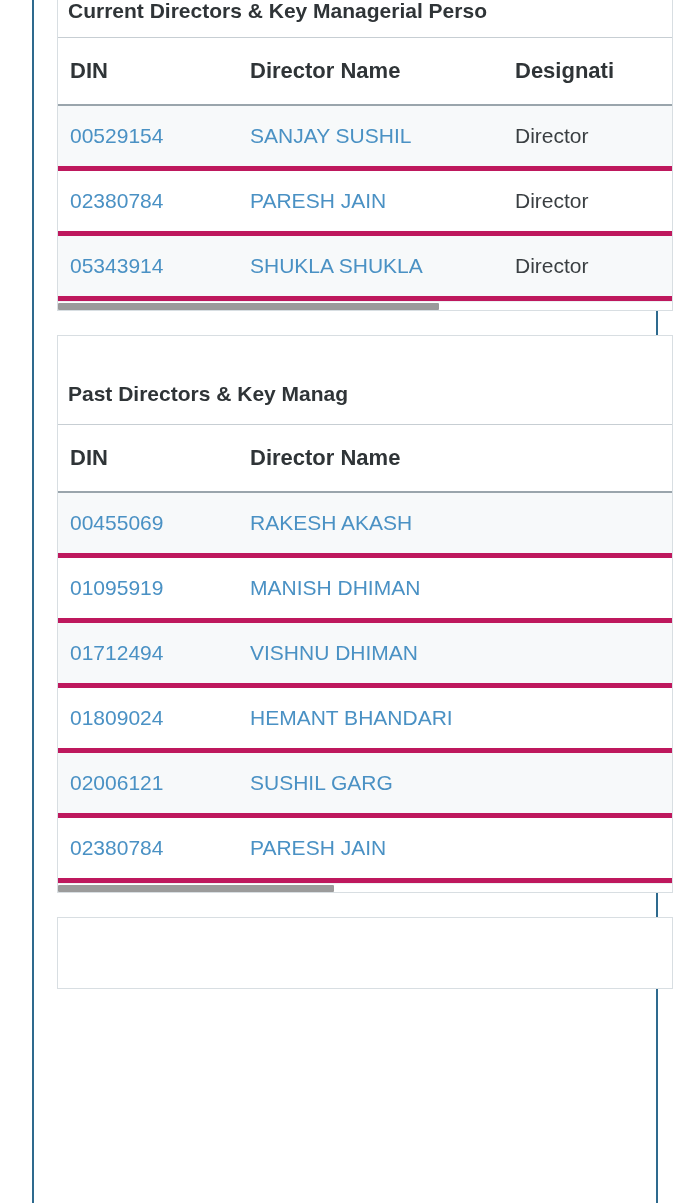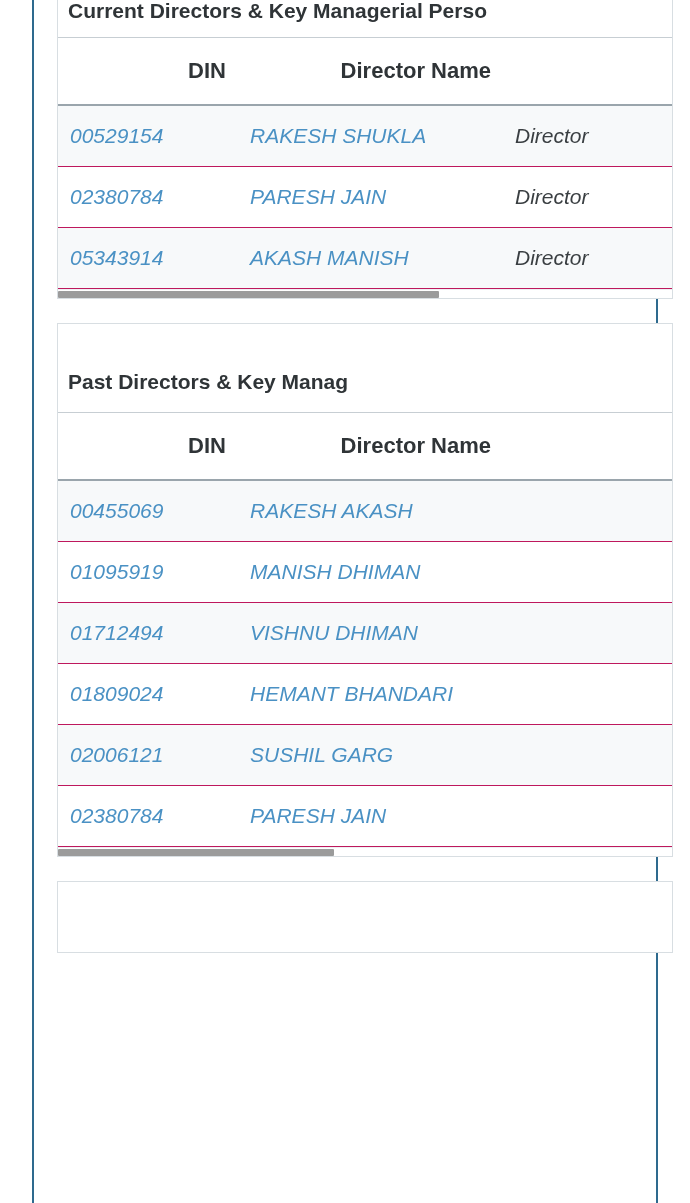--- a/index.html
+++ b/index.html
@@ -75,26 +75,24 @@
     white-space: nowrap;
     overflow: hidden;
   }
   th {
     font-weight: bold;
     color: #2f3437;
     border-bottom: 2px solid #9aa5ac;
     font-size: 22px;
     padding-top: 20px;
     padding-bottom: 20px;
-    text-align: right;
   }
   td {
-    border-bottom: 1px solid #be185d;
+    border-bottom: 5px solid #be185d;
     color: #333;
-    font-style: italic;
   }
   tbody tr:nth-child(odd) { background: #f7f9fa; }
   tbody tr:nth-child(even) { background: #ffffff; }
 
   .col-din { width: 180px; }
   .col-name { width: 265px; }
   .col-desig { width: 315px; }
   td.din { color: #4a91c4; }
   td.name { color: #4a91c4; }
   td.desig { color: #3a3f42; }
@@ -136,31 +134,31 @@
         <thead>
           <tr>
             <th class="col-din">DIN</th>
             <th class="col-name">Director Name</th>
             <th class="col-desig">Designati</th>
           </tr>
         </thead>
         <tbody>
           <tr>
             <td class="din">00529154</td>
-            <td class="name">RAKESH SHUKLA</td>
+            <td class="name">SANJAY SUSHIL</td>
             <td class="desig">Director</td>
           </tr>
           <tr>
             <td class="din">02380784</td>
             <td class="name">PARESH JAIN</td>
             <td class="desig">Director</td>
           </tr>
           <tr>
             <td class="din">05343914</td>
-            <td class="name">AKASH MANISH</td>
+            <td class="name">SHUKLA SHUKLA</td>
             <td class="desig">Director</td>
           </tr>
         </tbody>
       </table>
     </div>
 
     <div class="hscroll">
       <div class="thumb" style="width:62%"></div>
     </div>
   </div>

